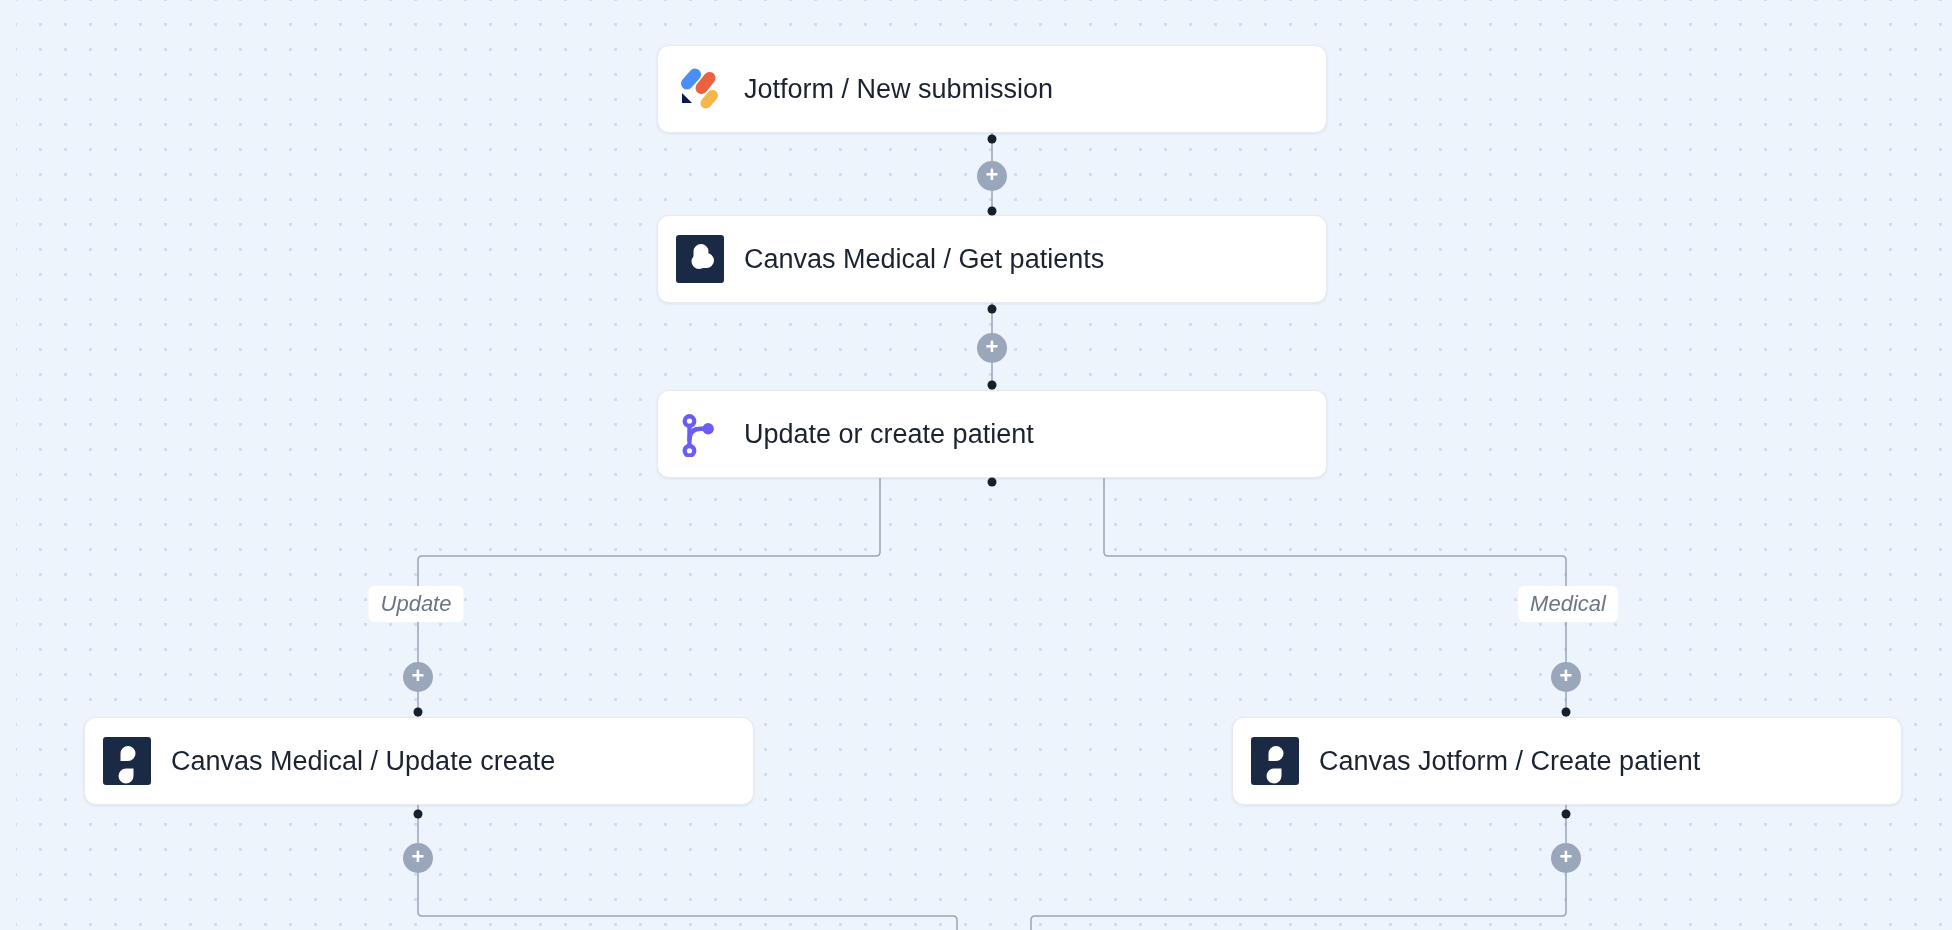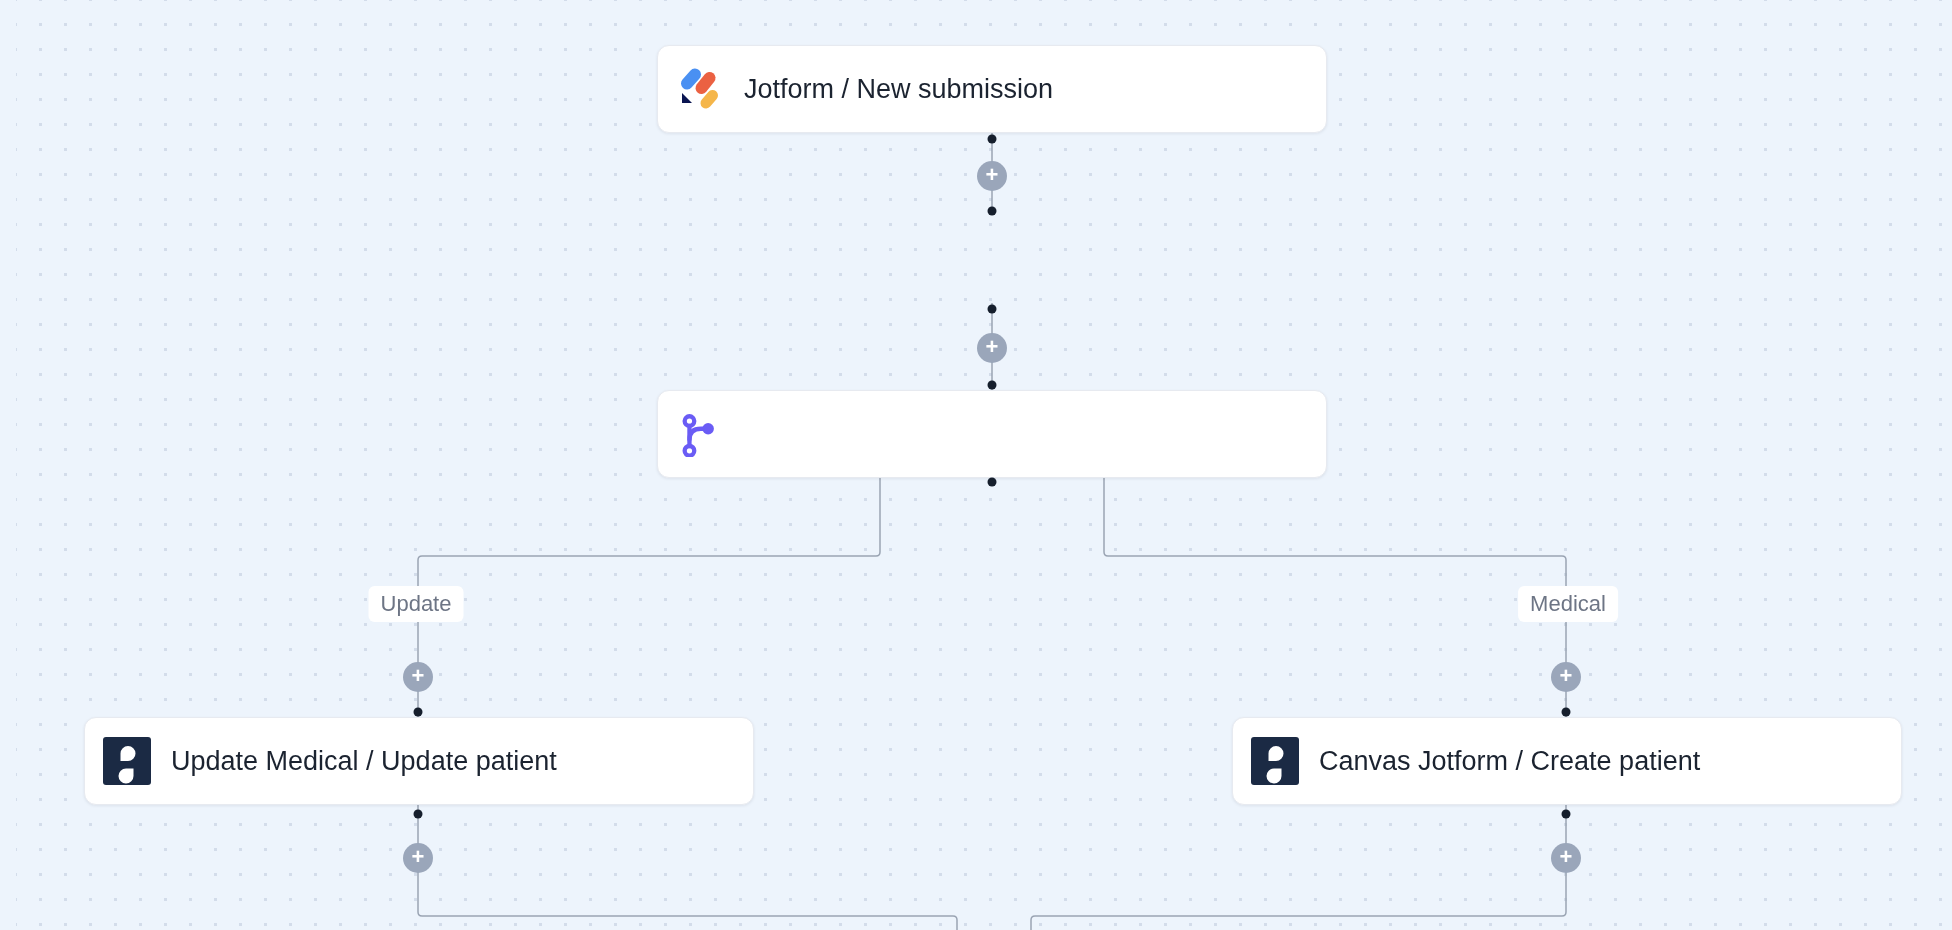--- a/index.html
+++ b/index.html
@@ -29,21 +29,21 @@
     position:absolute;width:30px;height:30px;border-radius:50%;border:none;
     background:#9aa6ba;color:#ffffff;transform:translate(-50%,-50%);
     display:flex;align-items:center;justify-content:center;
     font-size:22px;font-weight:700;line-height:1;cursor:pointer;padding:0;
     font-family:"Liberation Sans", sans-serif;
   }
   .plus span{position:relative;top:-1px;}
   .branch-label{
     position:absolute;transform:translate(-50%,-50%);
     background:#ffffff;border-radius:6px;padding:5px 12px;
-    font-size:22px;color:#6d7585;white-space:nowrap;
+    font-size:22px;color:#6d7585;white-space:nowrap;font-style:italic;
   }
 </style>
 </head>
 <body>
 
 <div class="canvas">
 
   <svg class="wires" aria-hidden="true">
     <path d="M976,133 L976,215"></path>
     <path d="M976,303 L976,390"></path>
@@ -58,42 +58,54 @@
       <svg width="44" height="44" viewBox="0 0 44 44">
         <line x1="9" y1="16.5" x2="17" y2="7.5" stroke="#4a90f2" stroke-width="12" stroke-linecap="round"></line>
         <line x1="23.5" y1="21" x2="31.5" y2="11" stroke="#eb6142" stroke-width="12" stroke-linecap="round"></line>
         <line x1="28" y1="36" x2="34.5" y2="28.5" stroke="#f5b64a" stroke-width="11" stroke-linecap="round"></line>
         <path d="M4 26 L4 36 L14 36 Z" fill="#0a1551"></path>
       </svg>
     </span>
     <span class="node-title">Jotform / New submission</span>
   </div>
 
+  <div class="node" style="left:641px;top:215px">
+    <span class="icon-box">
+      <svg width="48" height="48" viewBox="0 0 48 48">
+        <rect x="0" y="0" width="48" height="48" rx="3" fill="#1b2a44"></rect>
+        <path d="M17.5 24 L17.5 16.5 A7.5 7.5 0 1 1 25 24 Z" fill="#ffffff"></path>
+        <path d="M30.5 26 L30.5 33.5 A7.5 7.5 0 1 1 23 26 Z" fill="#ffffff" transform="rotate(180 26.75 32.75) translate(0,13) rotate(180 26.75 29.75)"></path>
+        <path d="M30.5 25.5 L30.5 33 A7.5 7.5 0 1 1 23 25.5 Z" fill="#ffffff" transform="scale(-1,-1) translate(-53.5,-58.5)"></path>
+      </svg>
+    </span>
+    <span class="node-title">Canvas Medical / Get patients</span>
+  </div>
 
   <div class="node" style="left:641px;top:390px">
     <span class="icon-box">
       <svg width="46" height="46" viewBox="0 0 48 48">
         <circle cx="13" cy="10.5" r="5" fill="none" stroke="#6a5cf5" stroke-width="4.5"></circle>
         <line x1="13" y1="15.5" x2="13" y2="36.5" stroke="#6a5cf5" stroke-width="4.5" stroke-linecap="round"></line>
         <circle cx="13" cy="41.5" r="5" fill="none" stroke="#6a5cf5" stroke-width="4.5"></circle>
         <path d="M13 30 C13 22 17.5 18.5 25 18.5 L27 18.5" fill="none" stroke="#6a5cf5" stroke-width="4.5" stroke-linecap="round"></path>
         <circle cx="32.5" cy="18.5" r="6" fill="#6a5cf5"></circle>
       </svg>
     </span>
+    <span class="node-title">Update or create patient</span>
   </div>
 
   <div class="node" style="left:68px;top:717px">
     <span class="icon-box">
       <svg width="48" height="48" viewBox="0 0 48 48">
         <rect x="0" y="0" width="48" height="48" rx="3" fill="#1b2a44"></rect>
         <path d="M17.5 24 L17.5 16.5 A7.5 7.5 0 1 1 25 24 Z" fill="#ffffff"></path>
         <path d="M17.5 24 L17.5 16.5 A7.5 7.5 0 1 1 25 24 Z" fill="#ffffff" transform="scale(-1,-1) translate(-48,-55.5)"></path>
       </svg>
     </span>
-    <span class="node-title">Update Medical / Update patient</span>
+    <span class="node-title">Canvas Medical / Update create</span>
   </div>
 
   <div class="node" style="left:1216px;top:717px">
     <span class="icon-box">
       <svg width="48" height="48" viewBox="0 0 48 48">
         <rect x="0" y="0" width="48" height="48" rx="3" fill="#1b2a44"></rect>
         <path d="M17.5 24 L17.5 16.5 A7.5 7.5 0 1 1 25 24 Z" fill="#ffffff"></path>
         <path d="M17.5 24 L17.5 16.5 A7.5 7.5 0 1 1 25 24 Z" fill="#ffffff" transform="scale(-1,-1) translate(-48,-55.5)"></path>
       </svg>
     </span>

